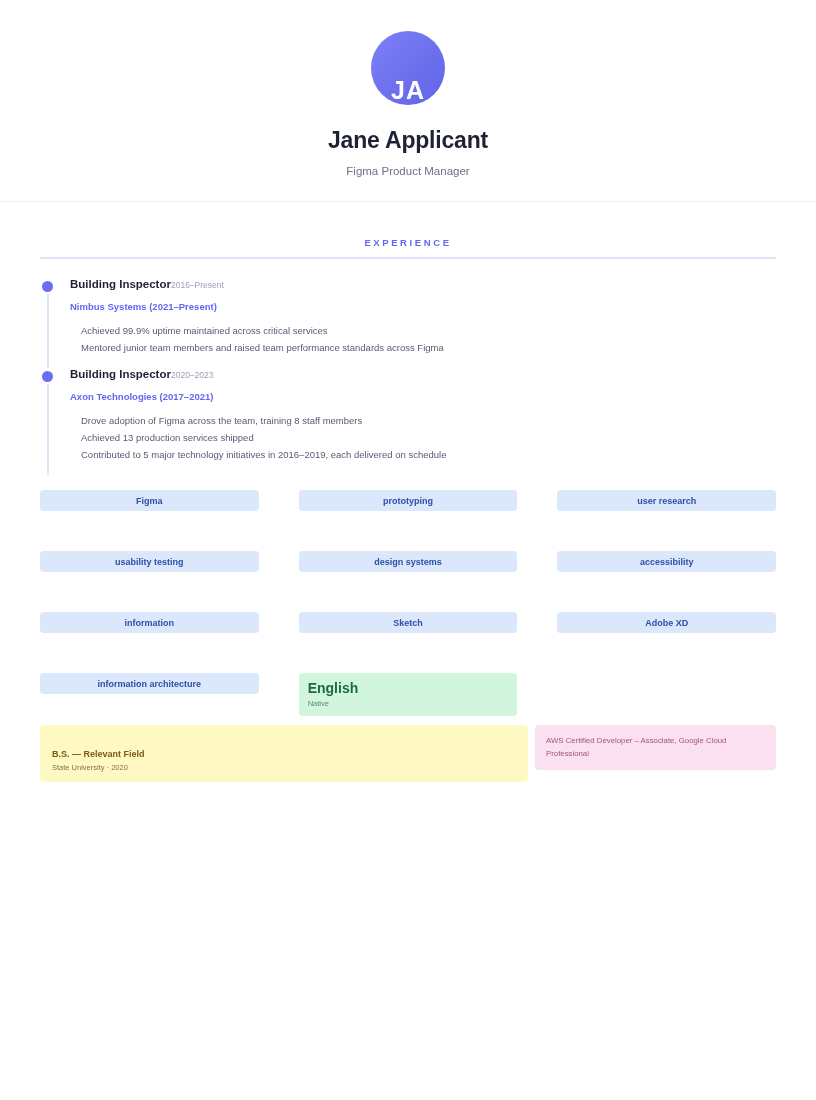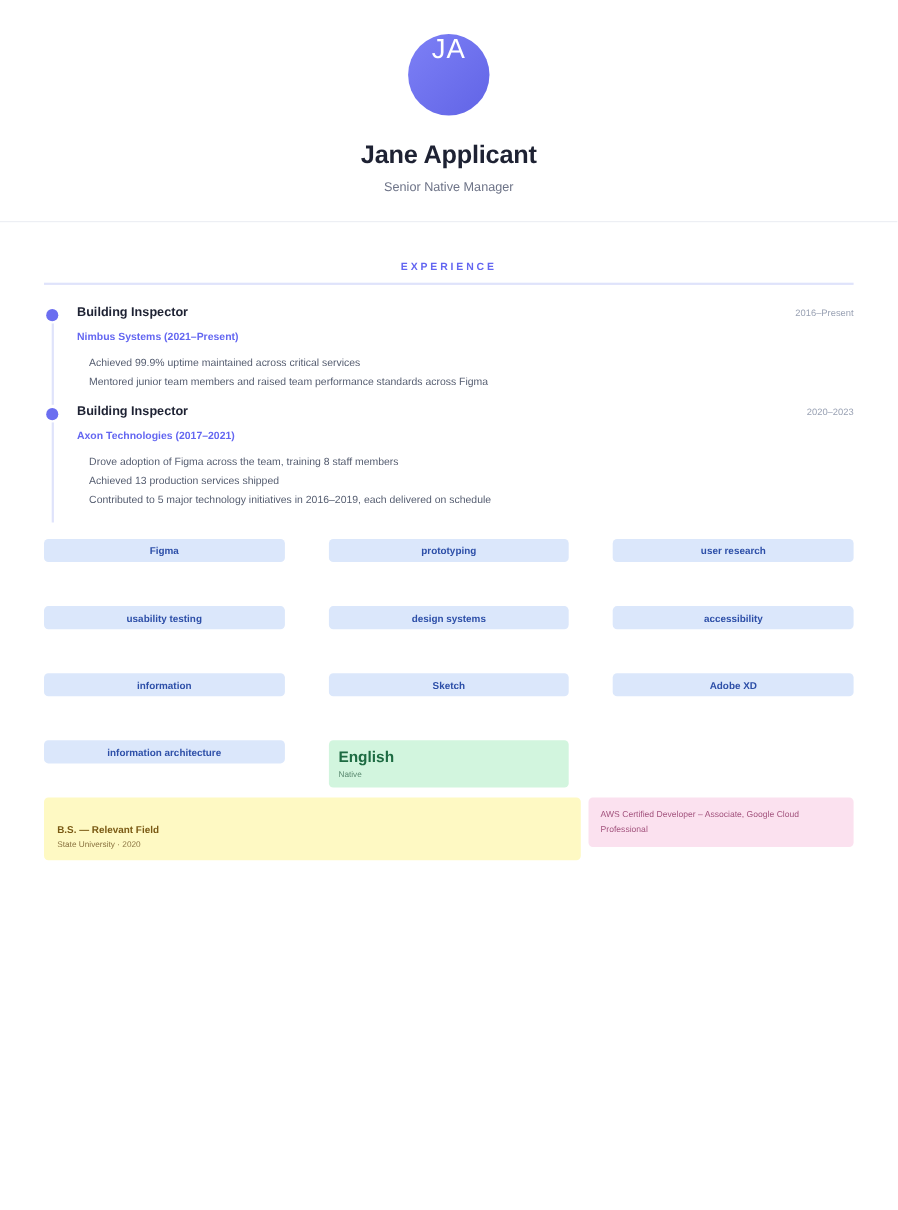--- a/index.html
+++ b/index.html
@@ -20,24 +20,24 @@
     flex-direction: column;
     align-items: center;
     justify-content: flex-start;
     padding-top: 31px;
     background: #ffffff;
   }
   .avatar {
     width: 74px; height: 74px;
     border-radius: 50%;
     background: linear-gradient(135deg, #7d80f6 0%, #6164e6 100%);
-    display: flex; align-items: flex-start; justify-content: center;
+    display: flex; align-items: flex-end; justify-content: center;
     color: #ffffff;
     font-size: 25px;
-    font-weight: normal;
+    font-weight: bold;
     letter-spacing: 1px;
   }
   .name {
     margin-top: 22px;
     font-size: 23px;
     font-weight: bold;
     color: #1e2233;
     letter-spacing: -0.2px;
   }
   .subtitle {
@@ -73,21 +73,21 @@
     width: 11px; height: 11px;
     border-radius: 50%;
     background: #6b6ef0;
   }
   .job-line {
     position: absolute;
     left: 6.5px; top: 16px; bottom: 0;
     width: 2px;
     background: #dfe3fb;
   }
-  .job-head { display: flex; align-items: baseline; justify-content: space-between; }
+  .job-head { display: flex; align-items: baseline; }
   .job-title {
     font-size: 11.5px;
     font-weight: bold;
     color: #1e2233;
   }
   .job-dates {
     font-size: 8.5px;
     color: #9aa2b4;
     white-space: nowrap;
   }
@@ -180,21 +180,21 @@
 </head>
 <body>
 
 <div class="page">
 
   <div class="header">
     <div class="avatar">
       <span>JA</span>
     </div>
     <div class="name">Jane Applicant</div>
-    <div class="subtitle">Senior Native Manager</div>
+    <div class="subtitle">Figma Product Manager</div>
   </div>
 
   <div class="body">
 
     <div class="section-label">EXPERIENCE</div>
     <div class="section-rule"></div>
 
     <div class="timeline">
 
       <div class="job">

